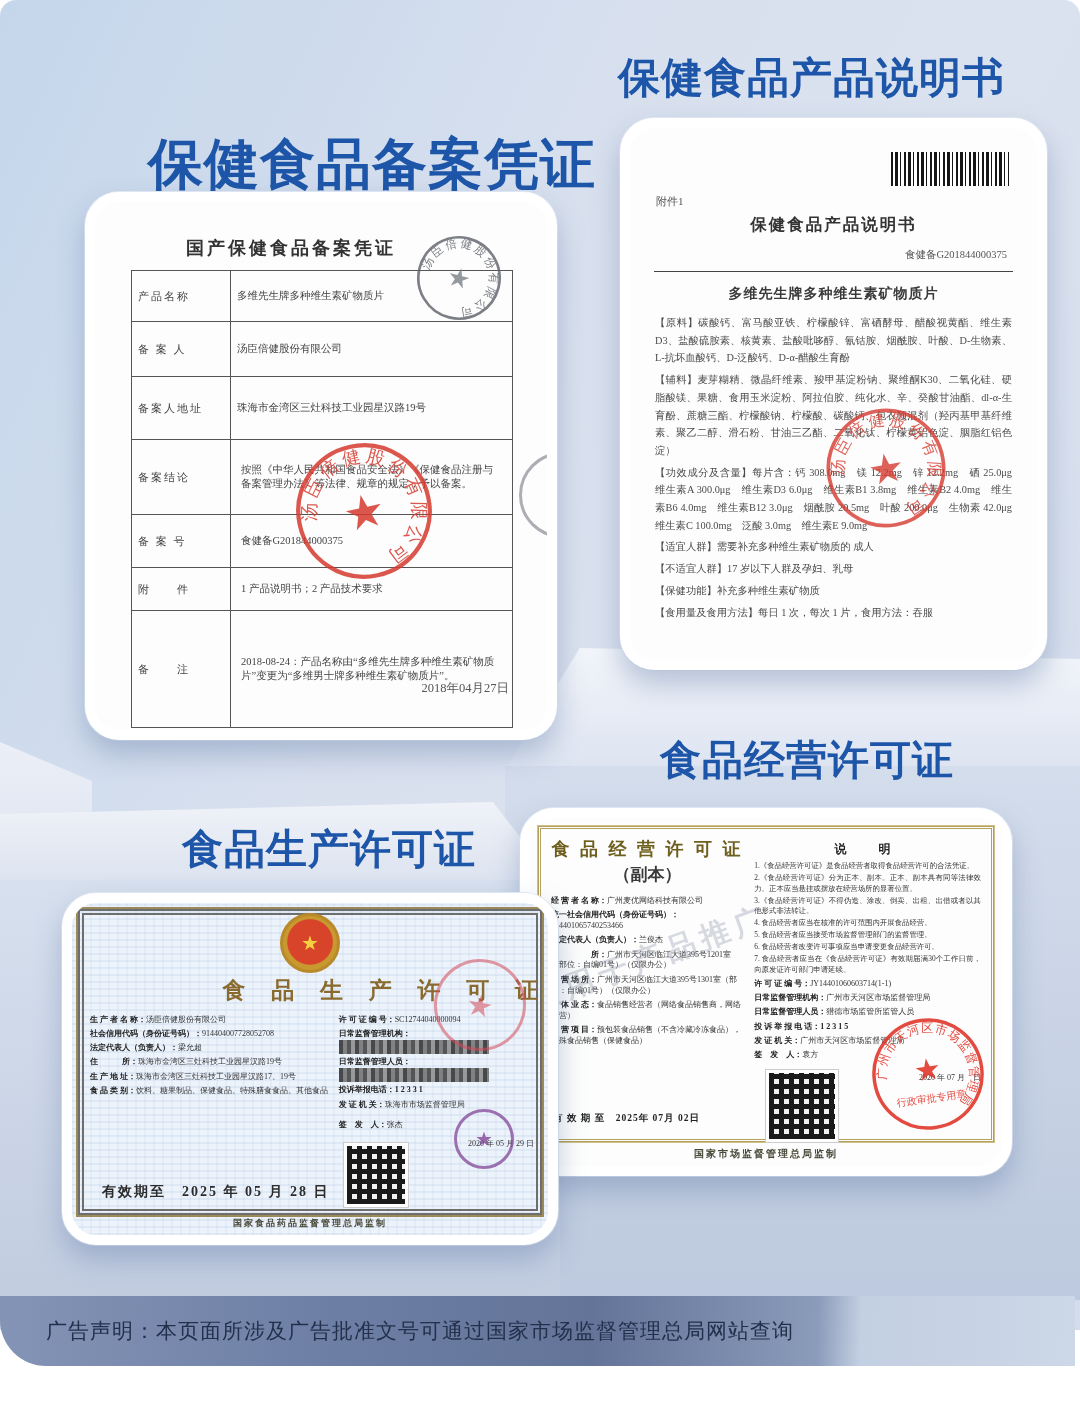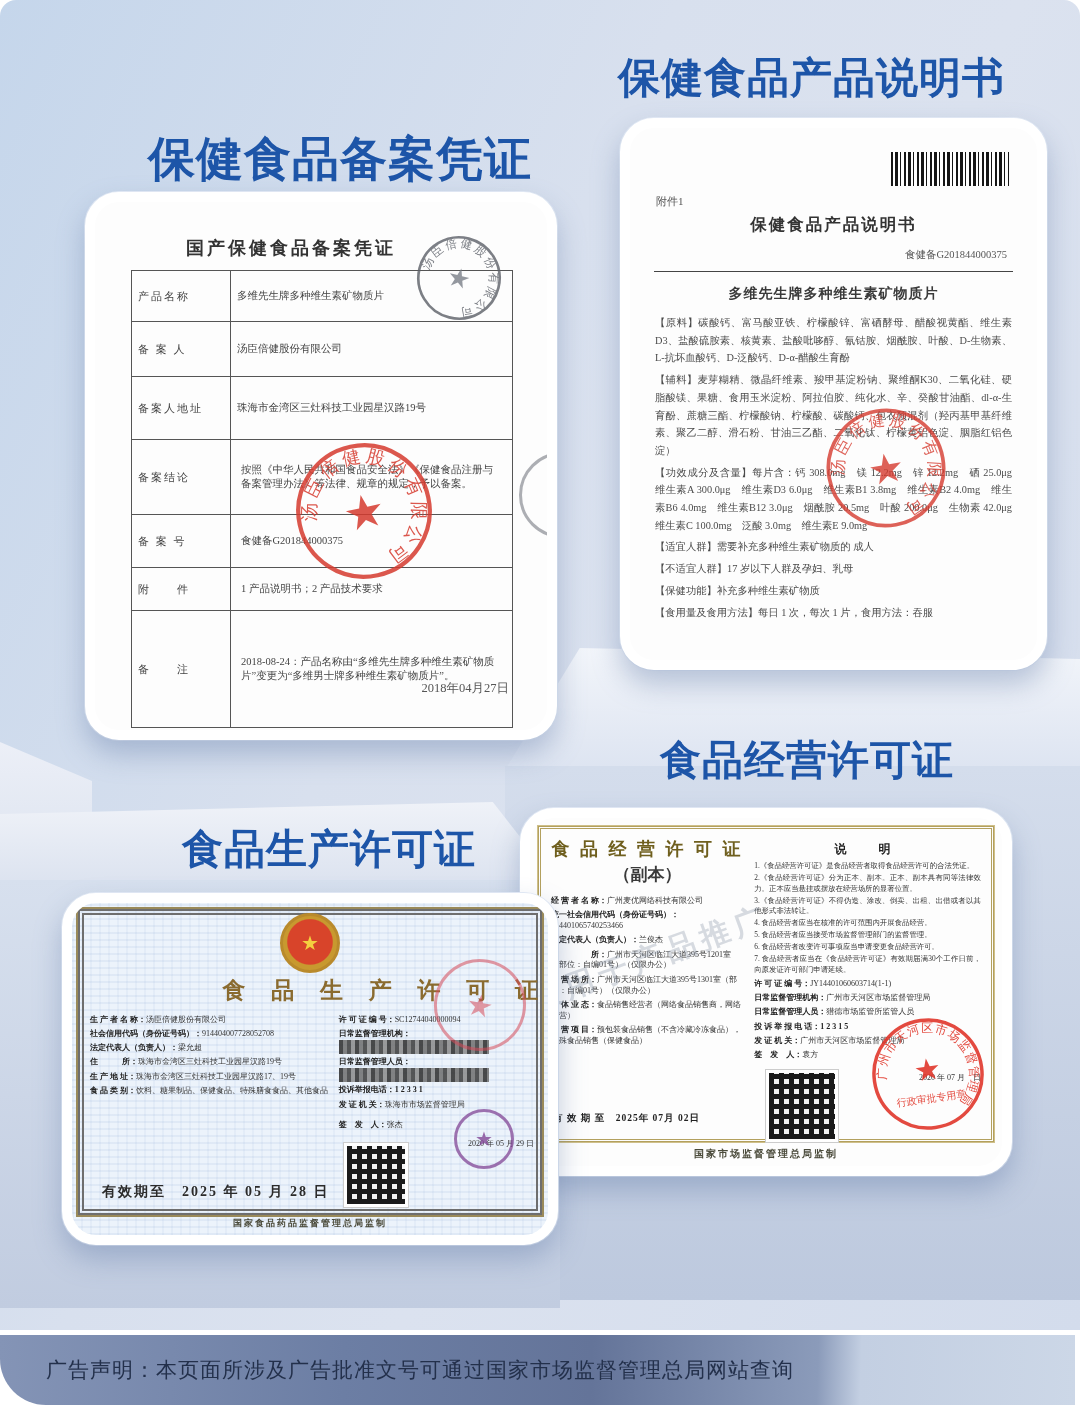--- a/index.html
+++ b/index.html
@@ -18,21 +18,21 @@
   .podium-left-step{left:0;top:742px;width:92px;height:122px;
       background:linear-gradient(180deg,#eceff7,#dde4f0);
       clip-path:polygon(0 0,100% 32%,100% 100%,0 100%);}
   .podium-left-top{left:0;top:802px;width:560px;height:86px;
       background:linear-gradient(180deg,#eff2f8,#dbe2ef);
       clip-path:polygon(0 14%,88% 0,100% 100%,0 100%);}
   .podium-left-front{left:0;top:880px;width:560px;height:428px;
       background:linear-gradient(180deg,#d7e0ee,#c1cce0);}
   
   .heading{position:absolute;font-weight:700;color:#1d55a8;letter-spacing:1px;z-index:5;}
-  .h-filing{left:148px;top:128px;font-size:47px;}
+  .h-filing{left:148px;top:128px;font-size:55px;}
   .h-manual{left:618px;top:50px;font-size:42px;}
   .h-business{left:660px;top:733px;font-size:41px;}
   .h-production{left:182px;top:822px;font-size:41px;}
   
   .card{position:absolute;background:#fdfdfd;border:10px solid #fff;border-radius:34px;
         box-shadow:0 14px 28px rgba(95,120,165,.4),0 0 0 1px #e7eef8;overflow:hidden;z-index:6;}
   .card-filing{left:85px;top:192px;width:452px;height:528px;}
   .card-manual{left:620px;top:118px;width:407px;height:532px;}
   .card-business{left:520px;top:808px;width:472px;height:348px;}
   .card-production{left:62px;top:893px;width:476px;height:332px;}
@@ -88,21 +88,21 @@
       background:repeating-linear-gradient(90deg,#2b2b2b 0 4px,#6e6e6e 4px 8px,#3a3a3a 8px 12px,#8a8a8a 12px 16px);
       opacity:.85;}
   
   .qr{position:absolute;width:66px;height:66px;background-color:#fff;
       background-image:repeating-linear-gradient(0deg,#1a1a1a 0 5px,transparent 5px 10px),
                        repeating-linear-gradient(90deg,#1a1a1a 0 5px,#f2f2f2 5px 10px);
       border:3px solid #fff;box-shadow:0 0 0 1px #ccc;}
   .stamp{position:absolute;pointer-events:none;}
   .ad-band{position:absolute;left:0;top:1296px;width:1075px;height:70px;z-index:8;
       background:linear-gradient(92deg,#8494b6 0%,#6c7ea4 32%,#647499 55%,#8b9bba 76%,#c3cfe2 80%,#ccd7e7 100%);
-      border-bottom-left-radius:46px;margin-top:39px;}
+      border-bottom-left-radius:46px;}
   .ad-band span{display:block;margin-left:46px;line-height:70px;font-size:21px;color:#23304b;letter-spacing:1px;}
 </style>
 </head>
 <body>
 
 <div class="page">
   <div class="bg"></div>
 
   <div class="podium podium-right-top"></div>
   <div class="podium podium-right-front"></div>

